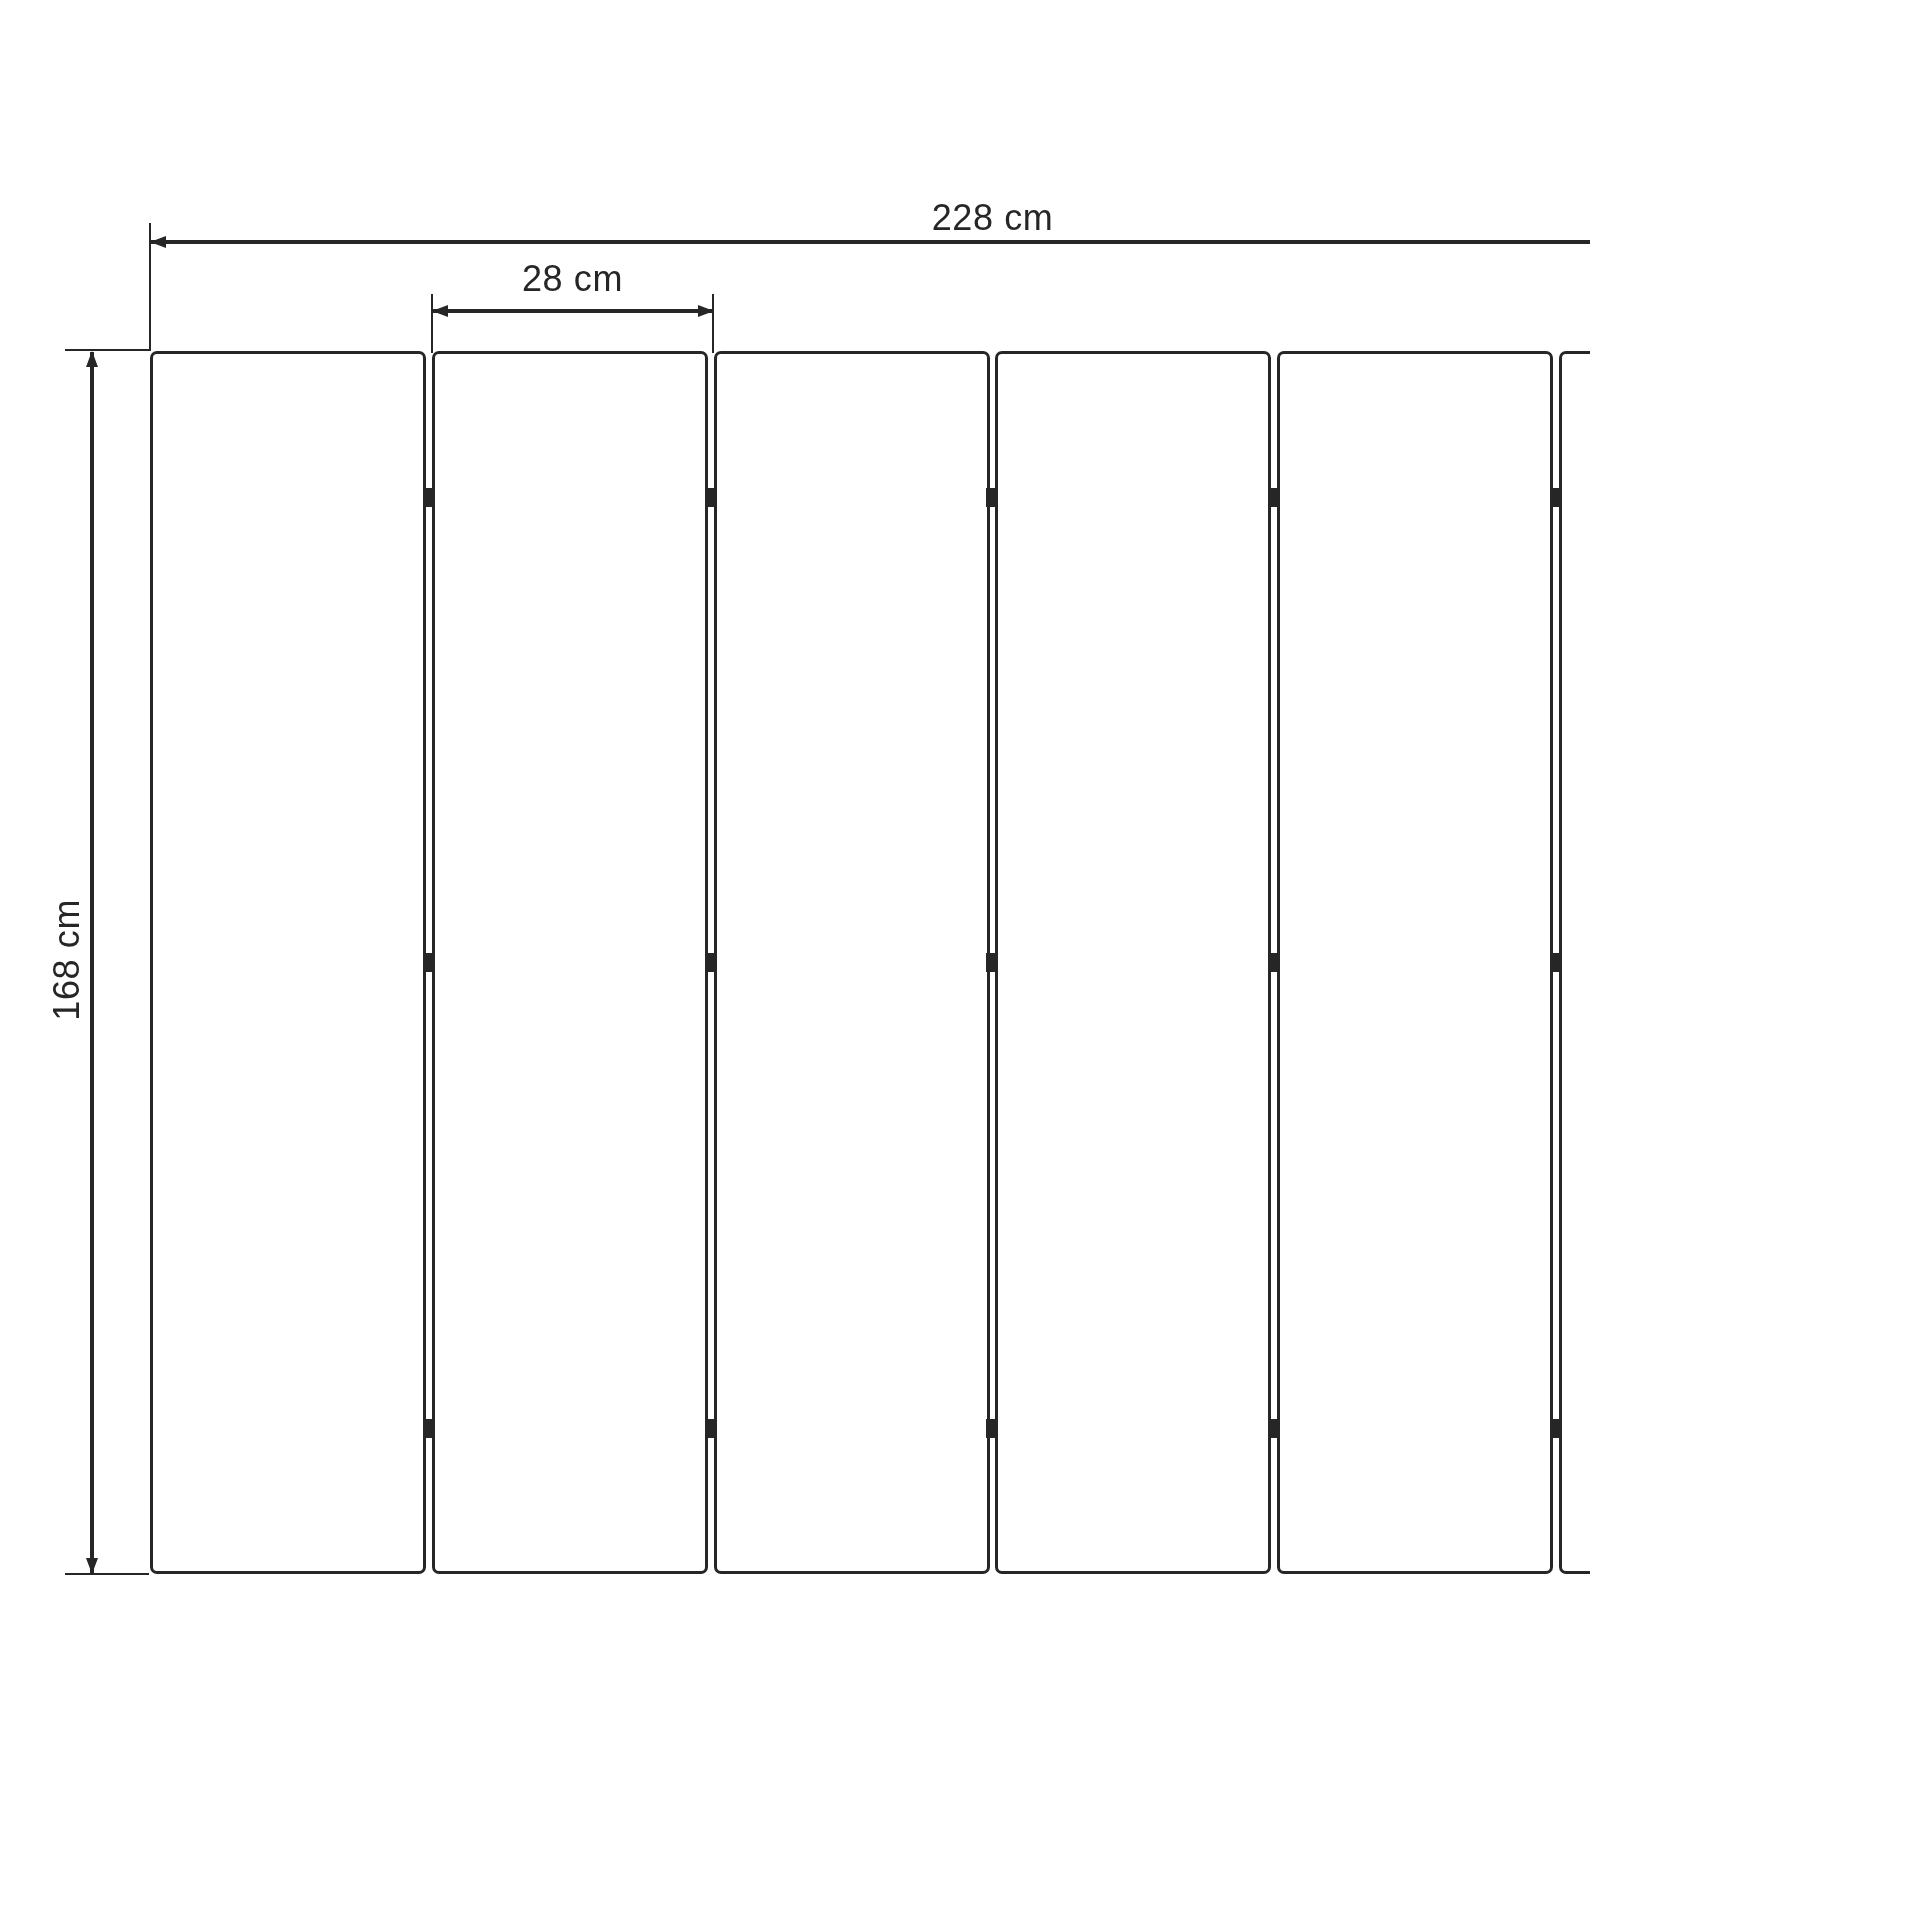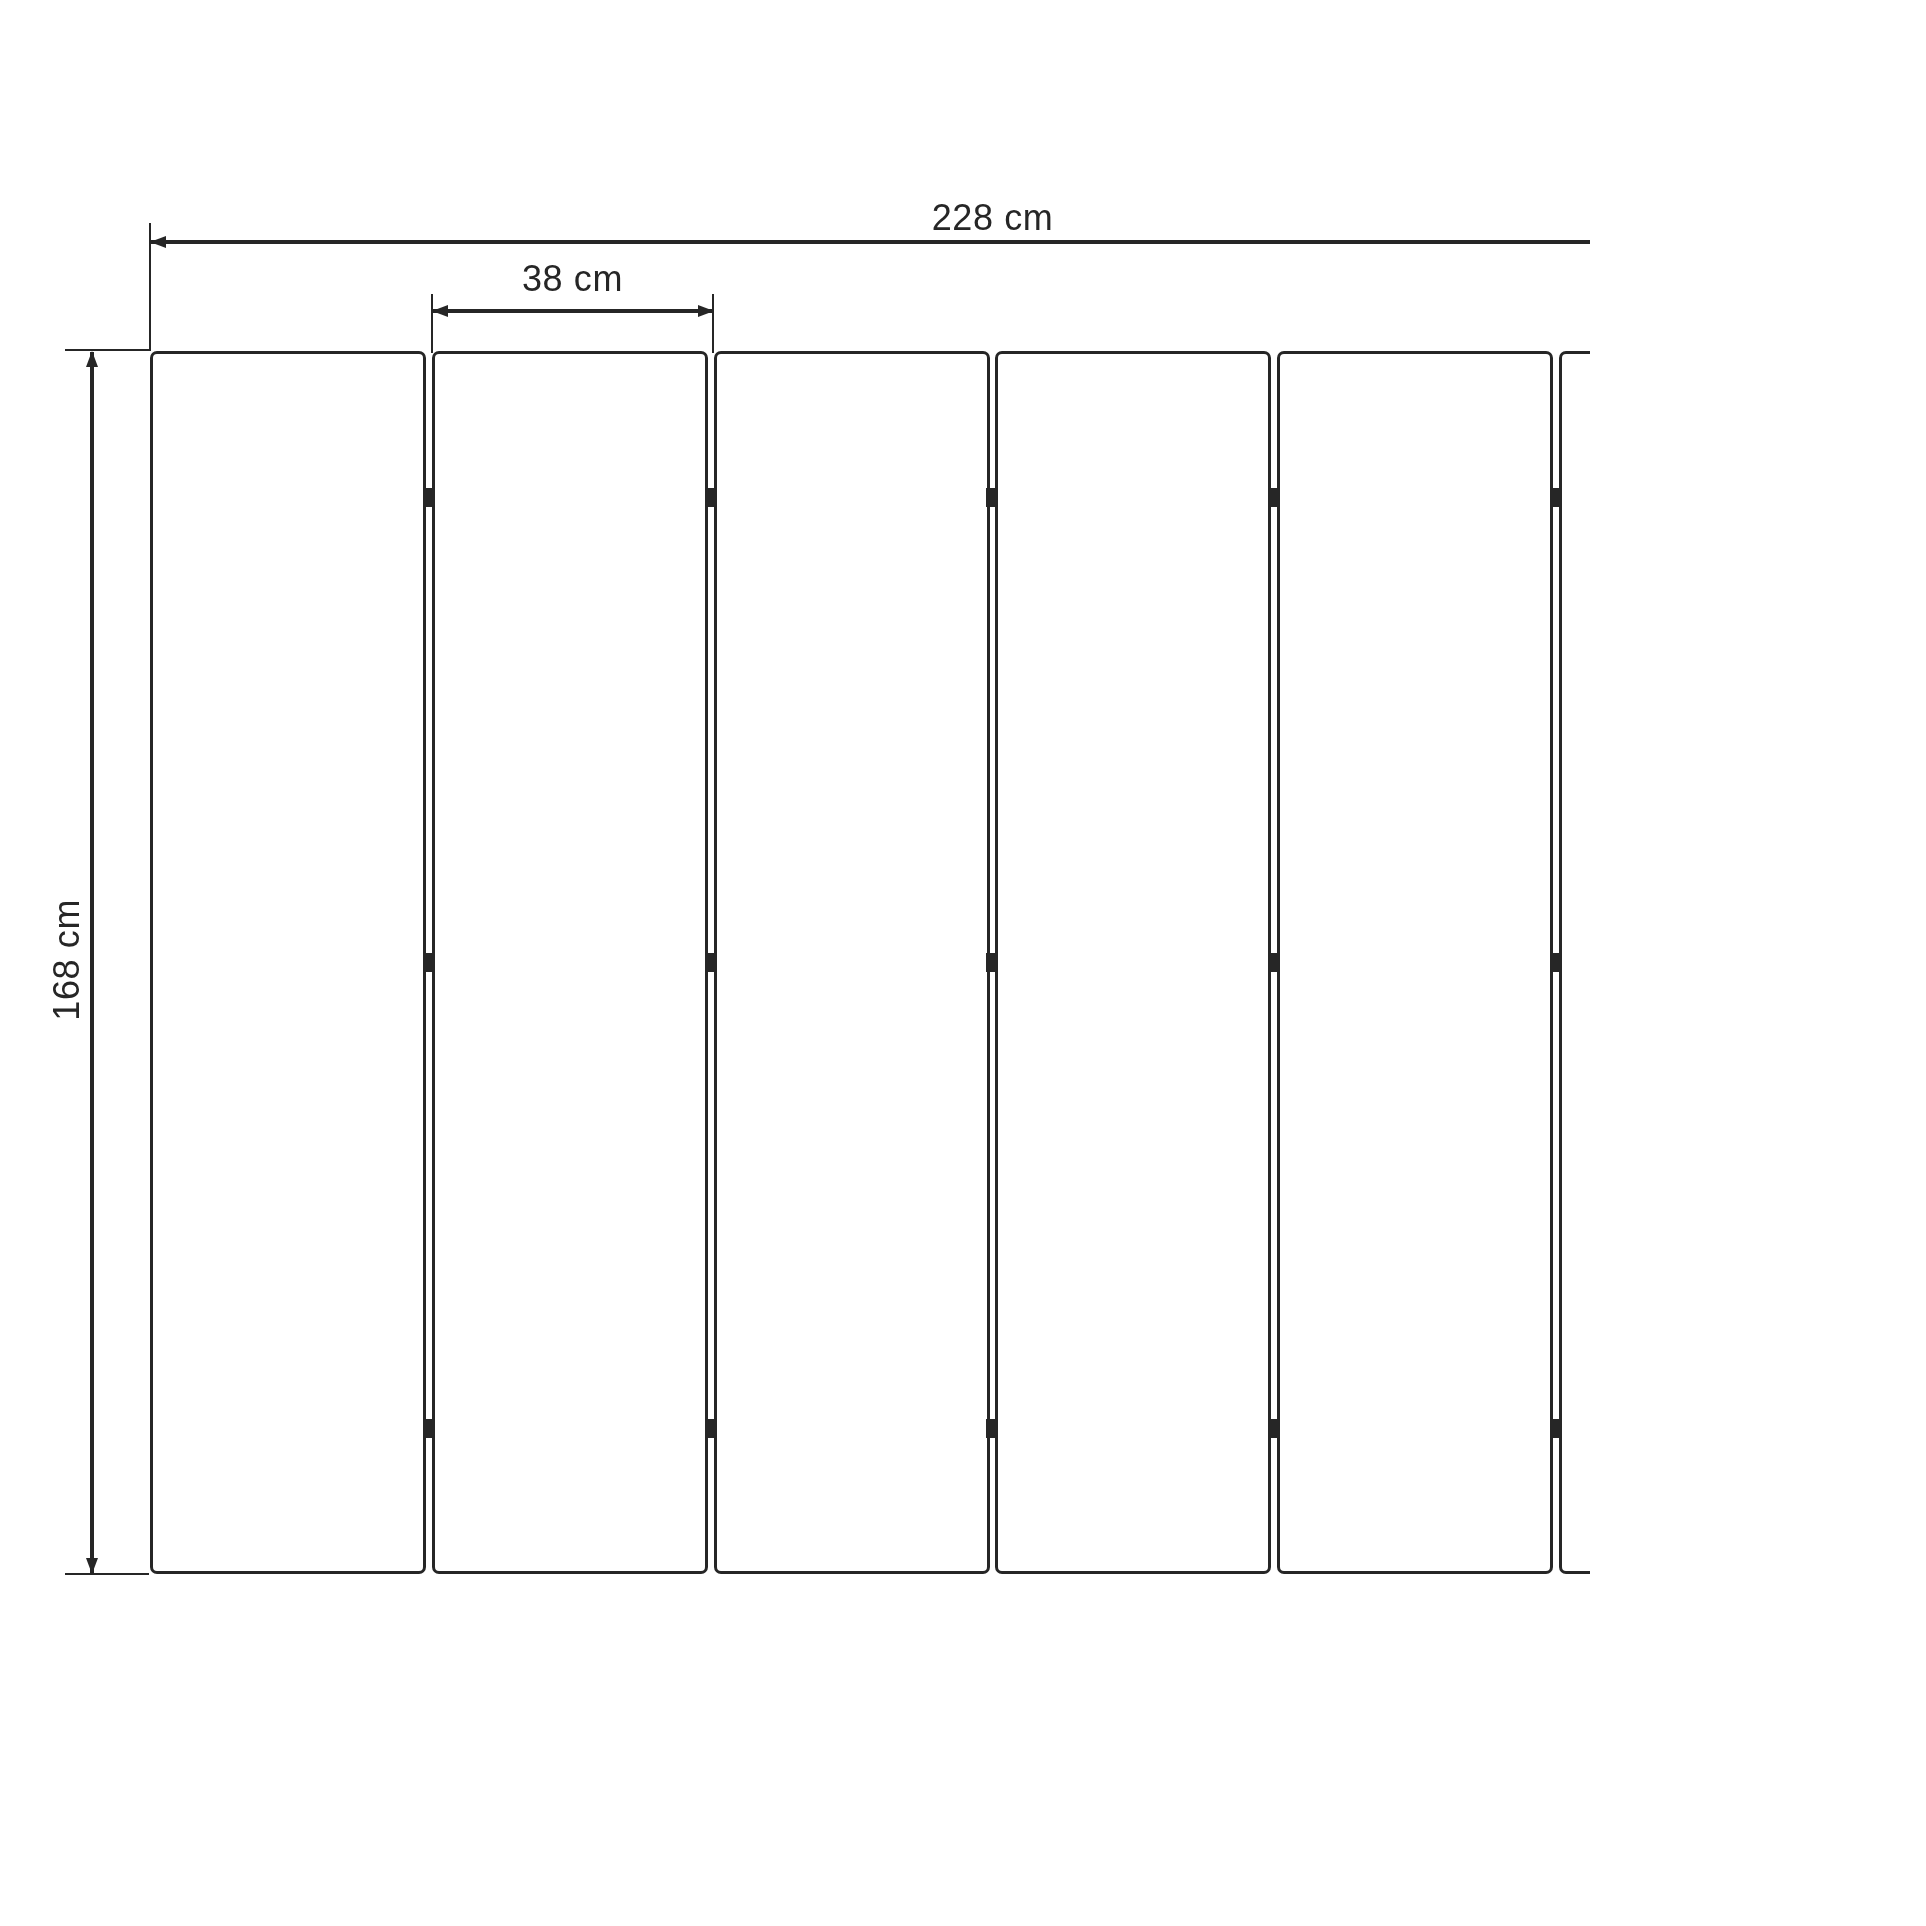--- a/index.html
+++ b/index.html
@@ -93,21 +93,21 @@
     <span class="ah ah-right"></span>
   </div>
   <div class="dim-label" id="label-total">228 cm</div>
 
   <div class="ext" id="ext-panel-left"></div>
   <div class="ext" id="ext-panel-right"></div>
   <div class="dim" id="dim-panel">
     <span class="ah ah-left"></span>
     <span class="ah ah-right"></span>
   </div>
-  <div class="dim-label" id="label-panel">38 cm</div>
+  <div class="dim-label" id="label-panel">28 cm</div>
 
   <div class="ext" id="ext-height-top"></div>
   <div class="ext" id="ext-height-bottom"></div>
   <div class="dim" id="dim-height">
     <span class="ah ah-up"></span>
     <span class="ah ah-down"></span>
   </div>
   <div class="dim-label" id="label-height">168 cm</div>
 
   <div id="panels-row">

